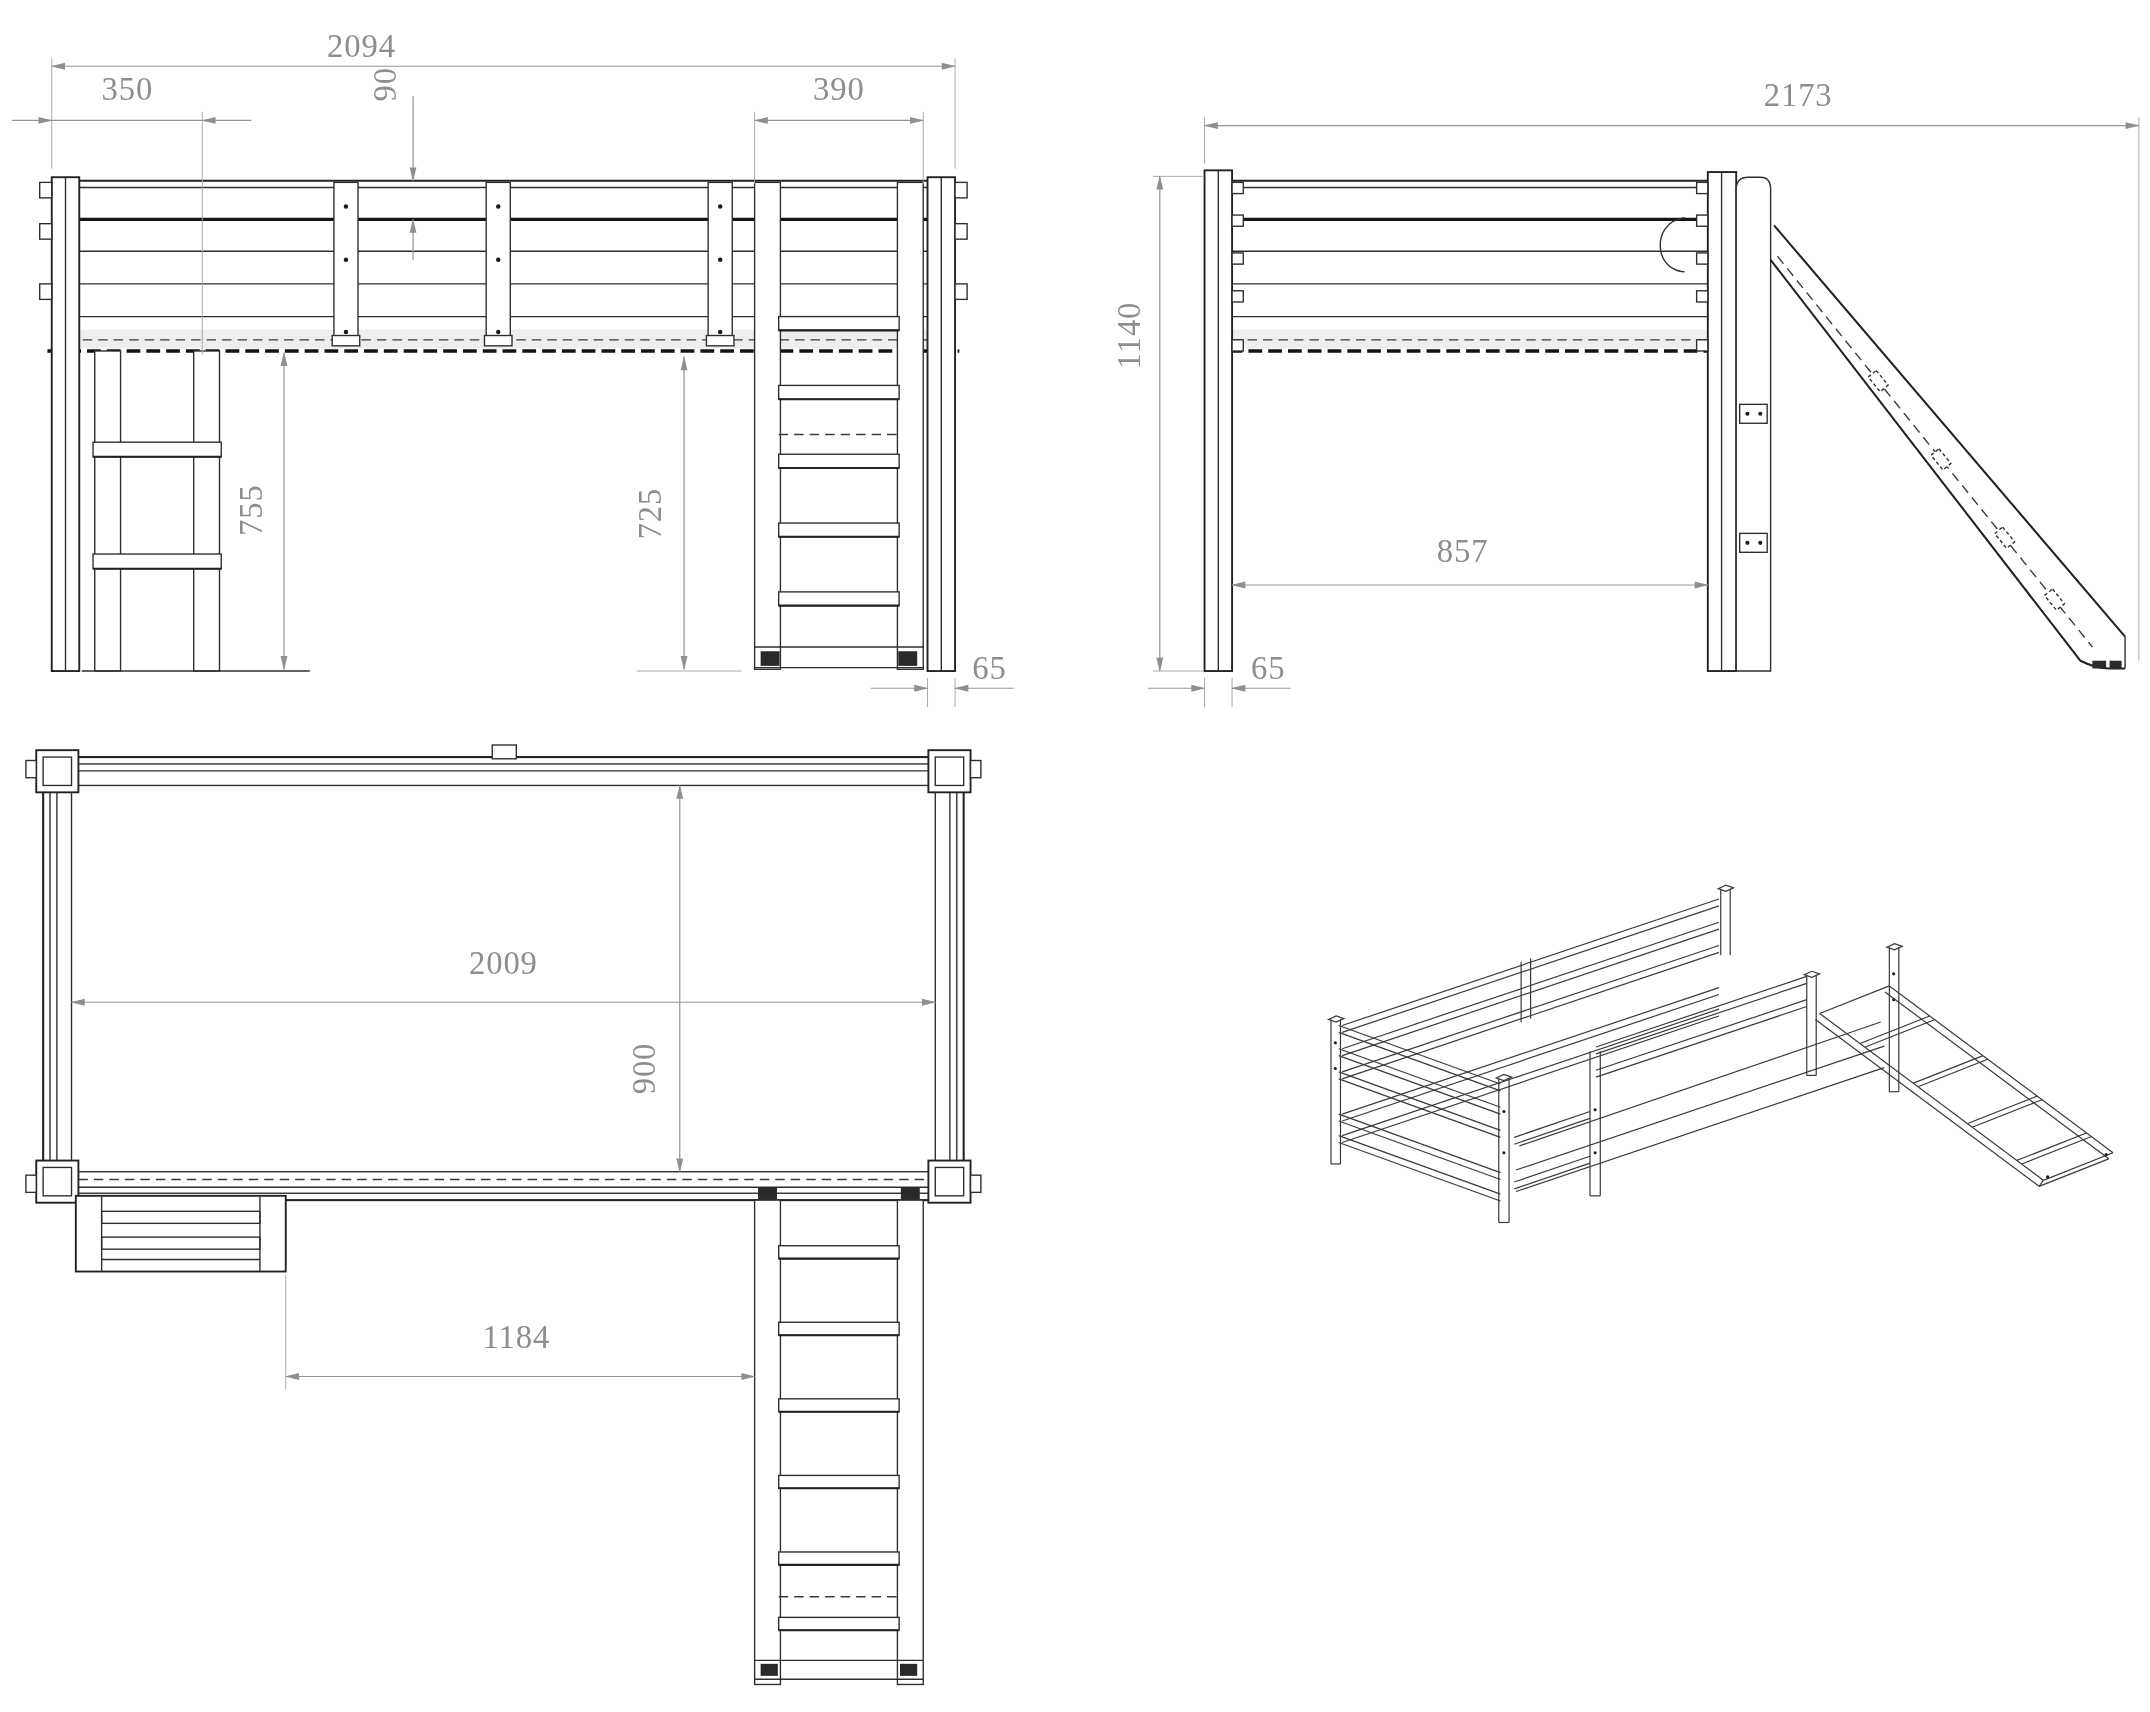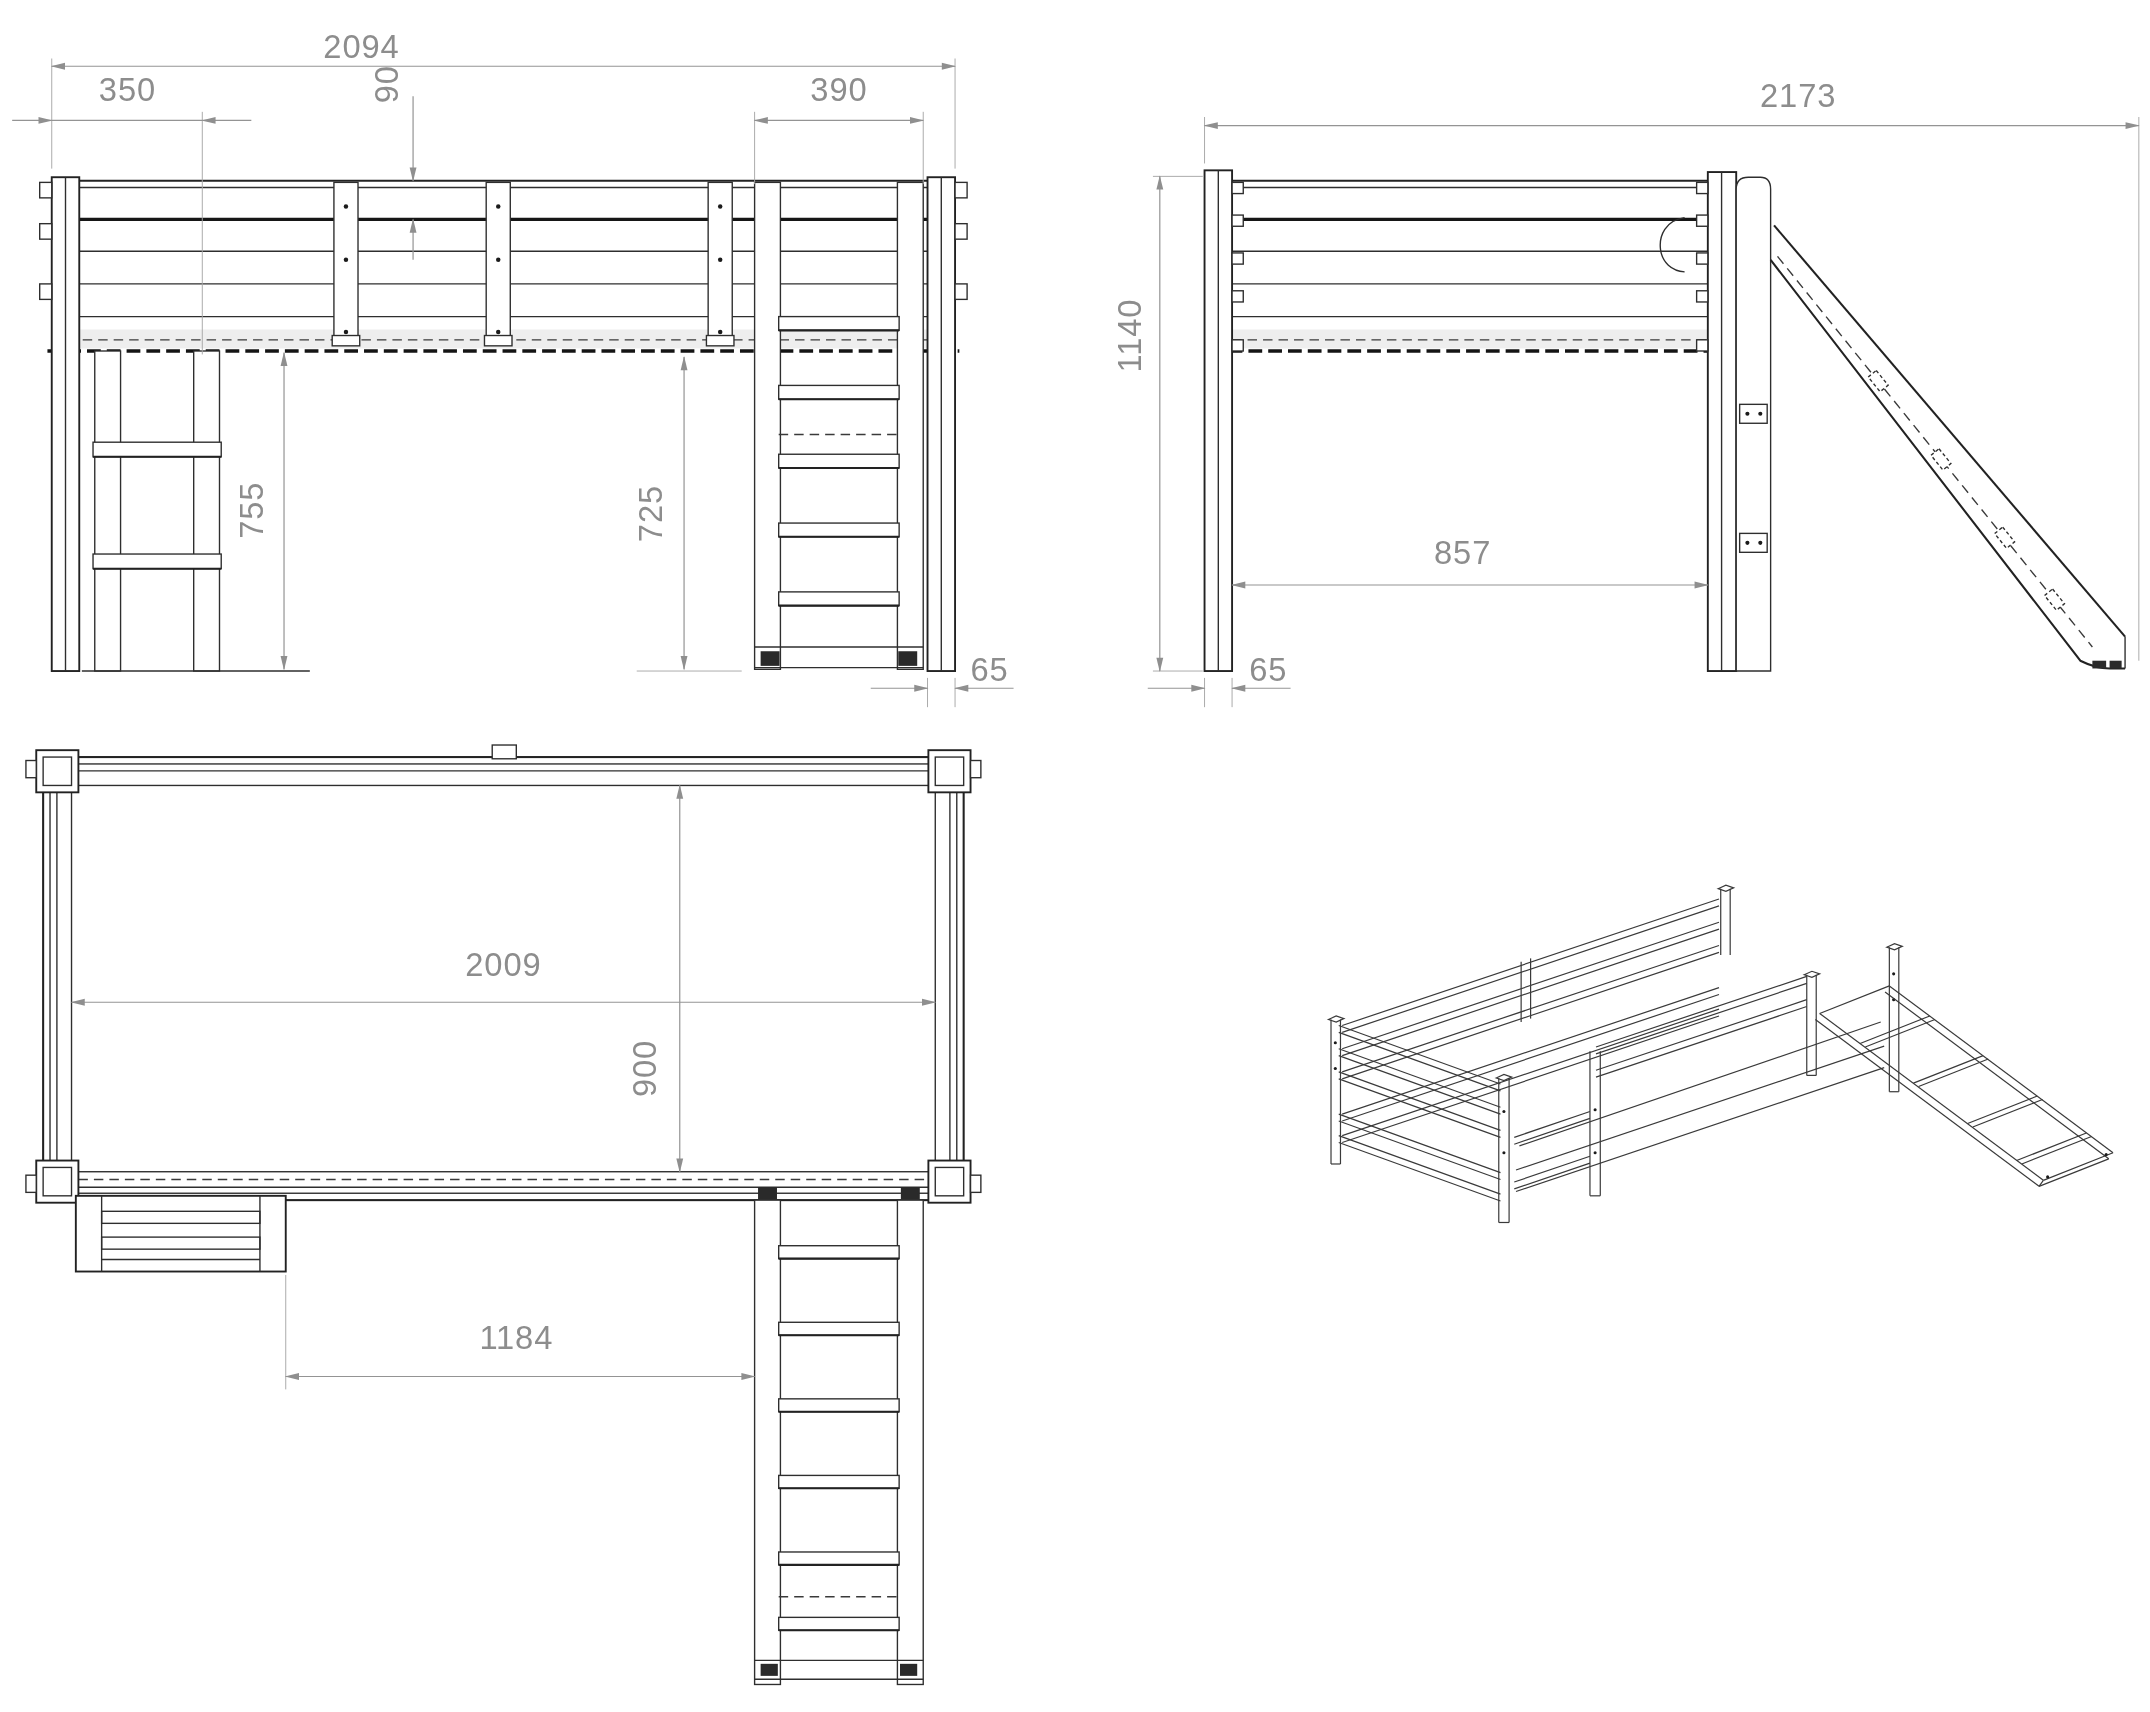--- a/index.html
+++ b/index.html
@@ -1,17 +1,17 @@
 <!DOCTYPE html>
 <html style="font-size:13.8px"><head>
 <meta charset="utf-8">
 <style>
   html,body{margin:0;padding:0;background:#ffffff;}
   #stage{position:relative;width:2151px;height:1712px;background:#fff;
-         font-family:Liberation Sans, sans-serif;}
+         font-family:Liberation Serif, serif;}
   svg{position:absolute;left:0;top:0;}
   
   .s  {stroke:#2e2e2e;stroke-width:1.6;fill:none;}
   .s2 {stroke:#222222;stroke-width:2.4;fill:none;}
   .s3 {stroke:#161616;stroke-width:3.6;fill:none;}
   .w  {fill:#ffffff;stroke:#2e2e2e;stroke-width:1.6;}
   .w2 {fill:#ffffff;stroke:#222222;stroke-width:2.2;}
   .dashT{stroke:#3a3a3a;stroke-width:1.6;stroke-dasharray:11 7;fill:none;}
   .dashK{stroke:#141414;stroke-width:3.8;stroke-dasharray:16 7;fill:none;}
   .band{fill:#ebebeb;stroke:none;opacity:.85;}

